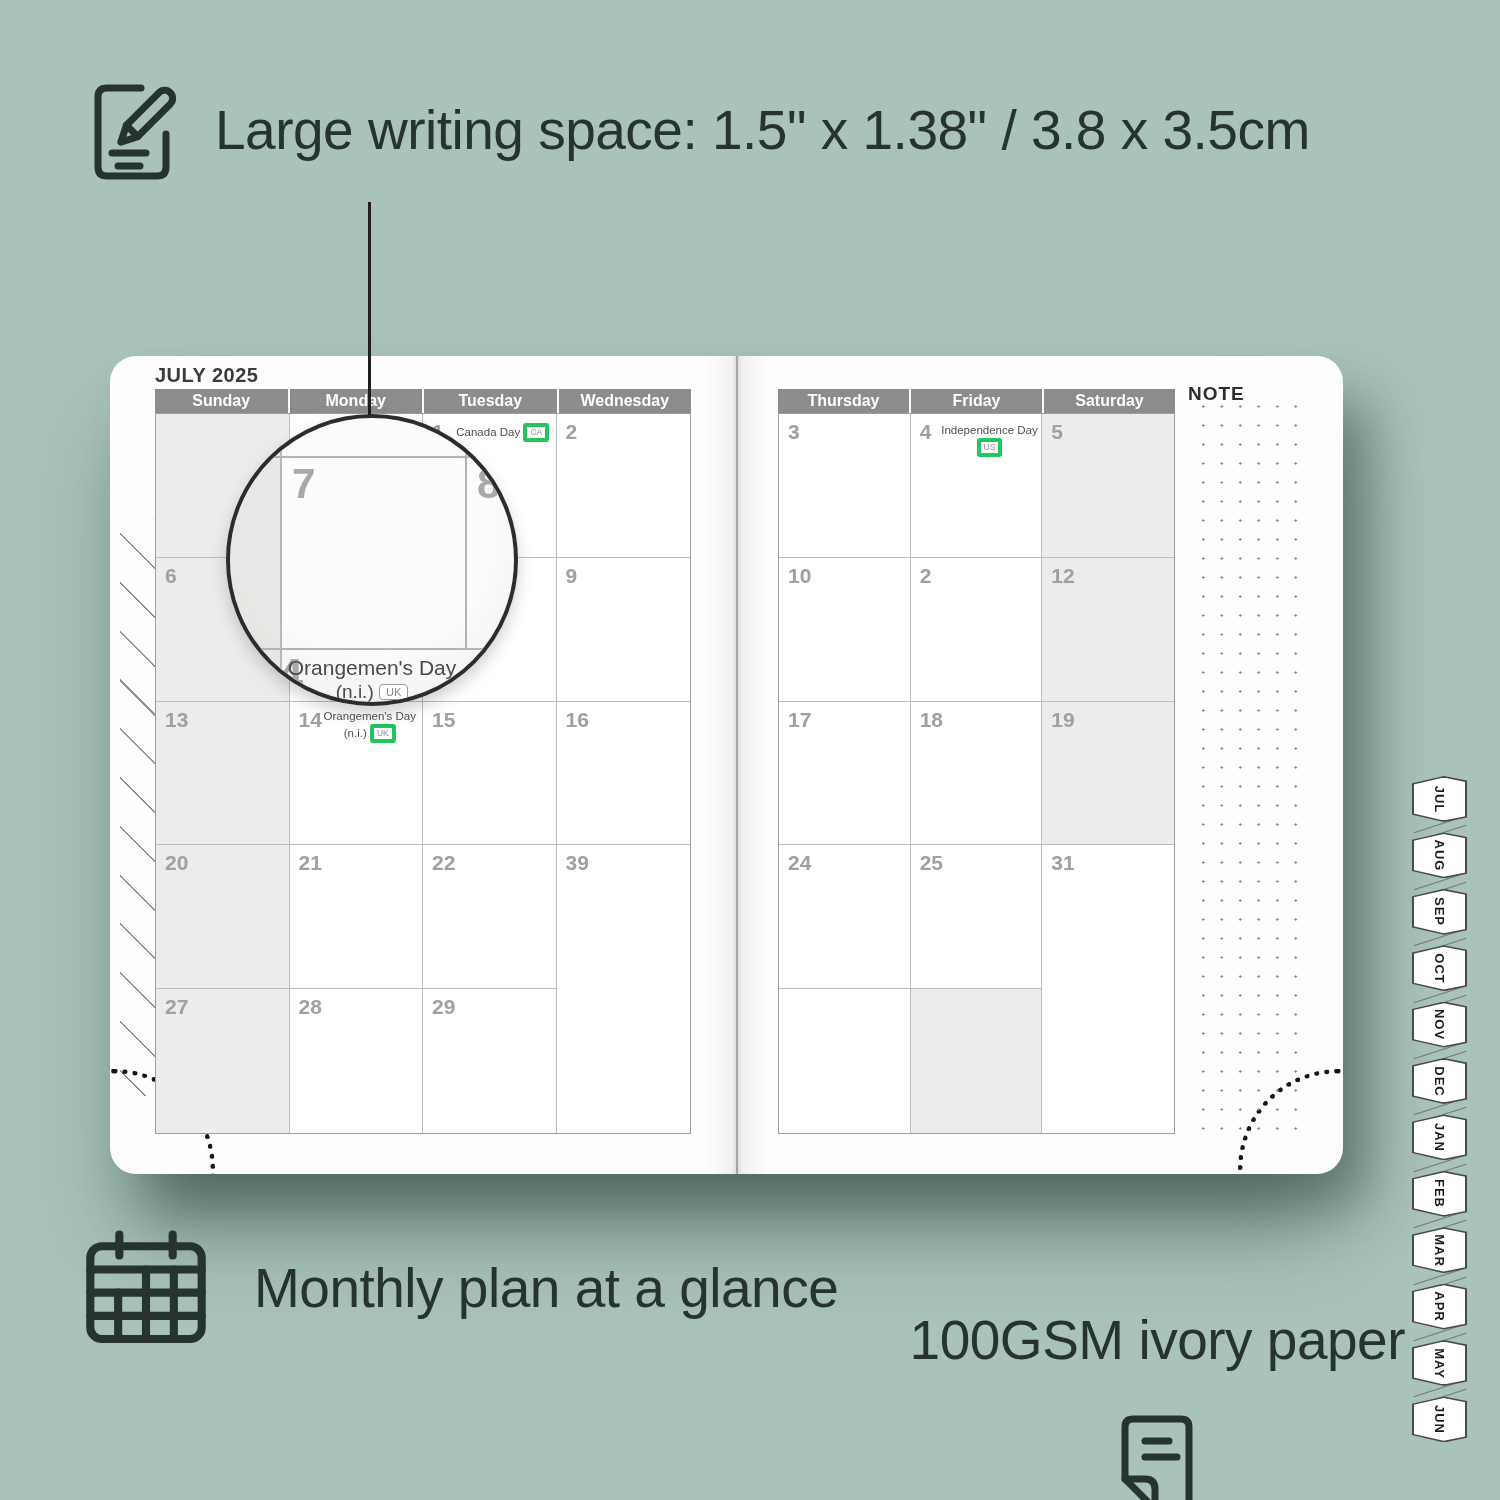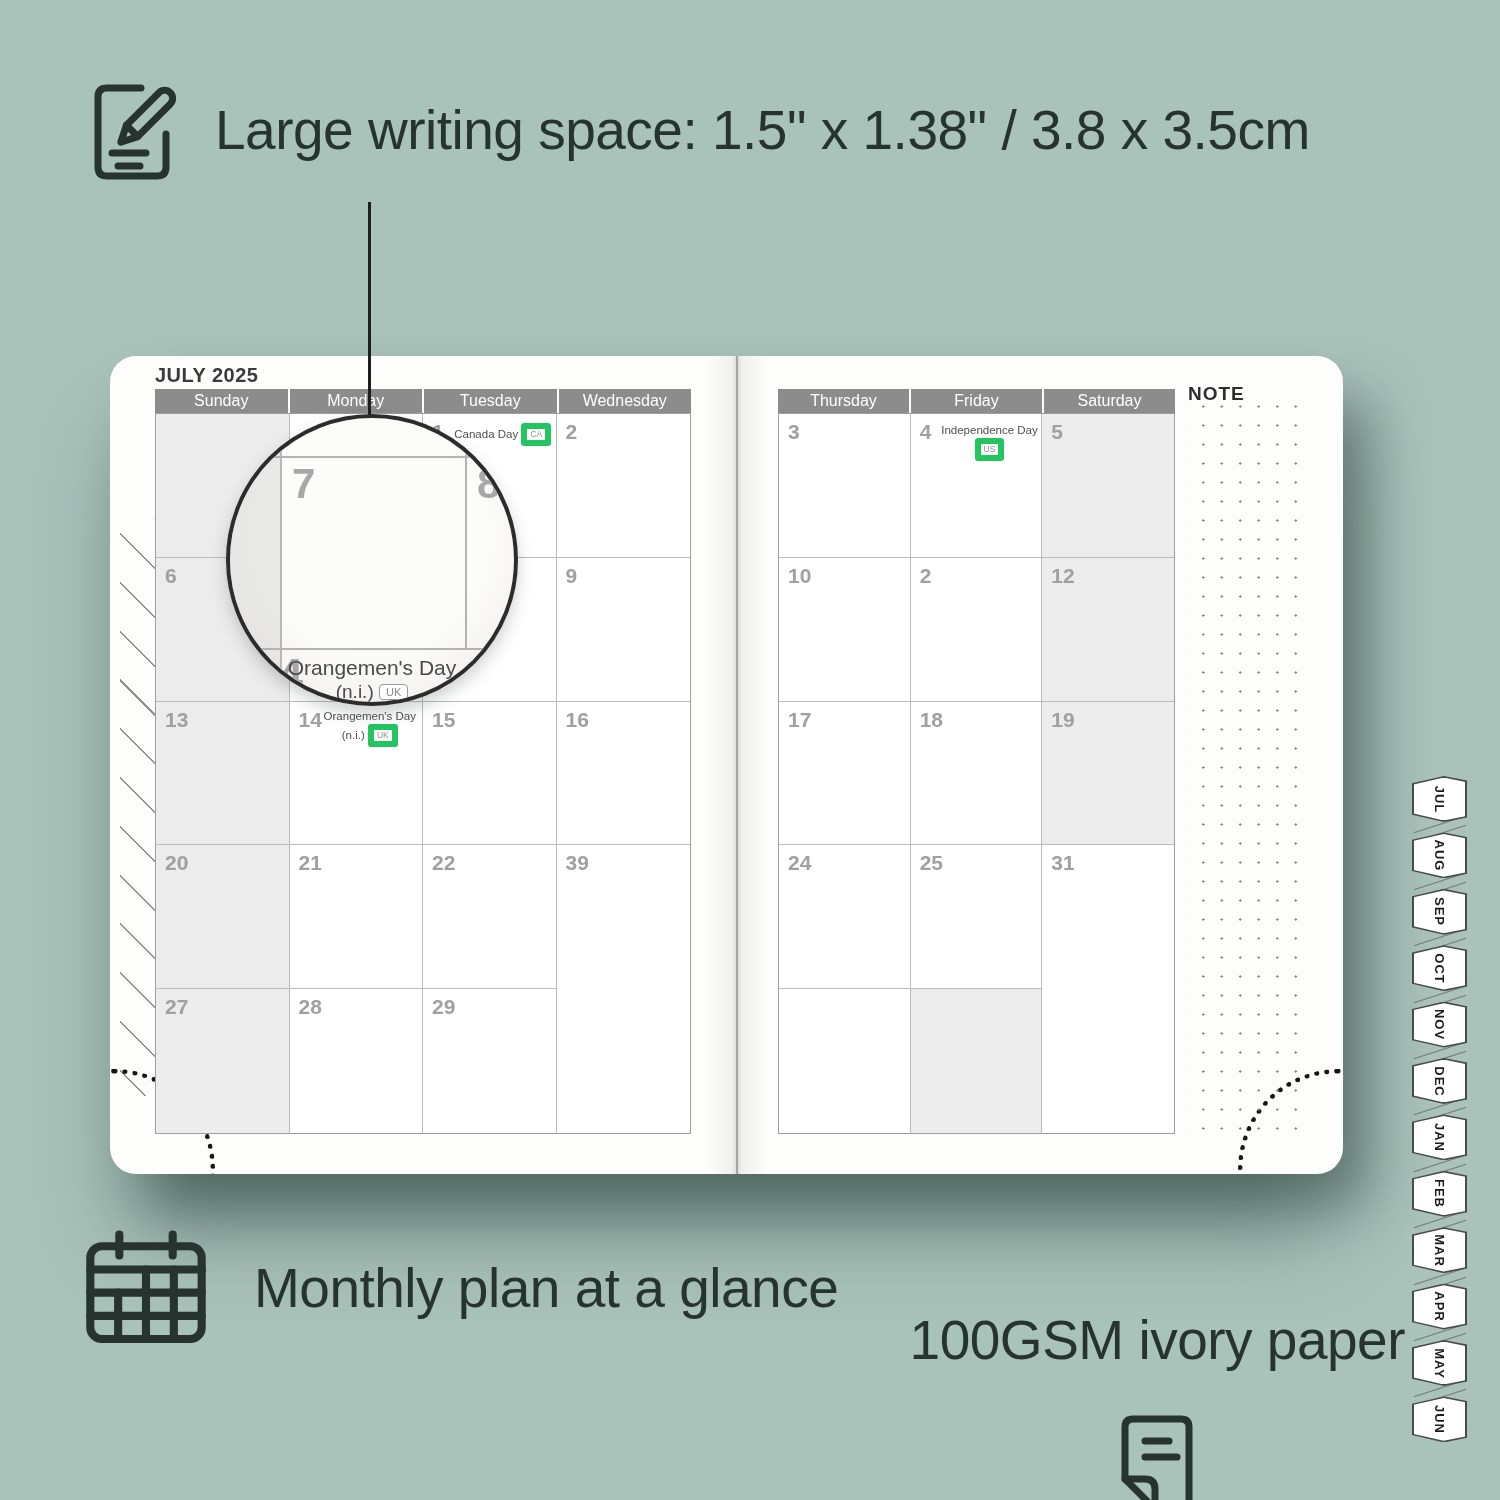--- a/index.html
+++ b/index.html
@@ -37,36 +37,36 @@
   .stitch-r{right:-95px;bottom:-95px;}
 
   
   .month-title{position:absolute;left:45px;top:8px;font-size:20px;font-weight:bold;color:#3b3b3b;letter-spacing:.5px;}
   .cal{position:absolute;top:33px;}
   .cal-left{left:45px;width:536px;height:745px;}
   .cal-right{left:668px;width:397px;height:745px;}
   .hdr-row{display:grid;height:24px;column-gap:2px;}
   .c4{grid-template-columns:repeat(4,1fr);}
   .c3{grid-template-columns:repeat(3,1fr);}
-  .hcell{background:#8c8c8c;color:#fff;font-size:16px;font-weight:normal;text-align:center;line-height:24px;}
+  .hcell{background:#8c8c8c;color:#fff;font-size:16px;font-weight:bold;text-align:center;line-height:24px;}
   .cal-body{position:absolute;left:0;right:0;top:24px;bottom:0;display:grid;grid-template-rows:repeat(5,1fr);
             border:1.5px solid #9e9e9e;background:#fff;}
   .cell{position:relative;border-right:1.5px solid #bcbcbc;border-bottom:1.5px solid #bcbcbc;background:#fff;}
   .cell.shaded{background:#ececec;}
   .cal-left .cal-body{grid-template-columns:repeat(4,1fr);}
   .cal-right .cal-body{grid-template-columns:repeat(3,1fr);}
   .cal-left .cell:nth-child(4n){border-right:none;}
   .cal-right .cell:nth-child(3n){border-right:none;}
   .cal-left .cell:nth-last-child(-n+4){border-bottom:none;}
   .cal-right .cell:nth-last-child(-n+3){border-bottom:none;}
   .dnum{position:absolute;left:9px;top:6px;font-size:21px;font-weight:600;color:#a0a0a0;}
   .hol{color:#4f4f4f;font-size:11.5px;line-height:1.3;}
   .hol-inline{position:absolute;left:30px;right:3px;top:9px;text-align:center;}
   .hol-center{position:absolute;left:30px;right:2px;top:7px;text-align:center;}
-  .badge{display:inline-block;border:6px solid #22c55e;border-radius:3px;font-size:8.5px;
+  .badge{display:inline-block;border:4px solid #22c55e;border-radius:3px;font-size:8.5px;
          padding:0 3px;color:#909090;background:#fff;vertical-align:1px;line-height:11px;}
 
   
   .note-area{position:absolute;left:1076px;top:33px;width:124px;height:752px;}
   .dotgrid{position:absolute;inset:0;background-image:radial-gradient(circle,#8a8a8a 1.1px,rgba(0,0,0,0) 1.3px);
            background-size:18.5px 19px;background-position:8px 8px;}
   .note-label{position:absolute;left:2px;top:-6px;font-size:19px;font-weight:bold;color:#2e2e2e;
               letter-spacing:1px;background:#fdfdfc;padding-right:5px;}
 
   

